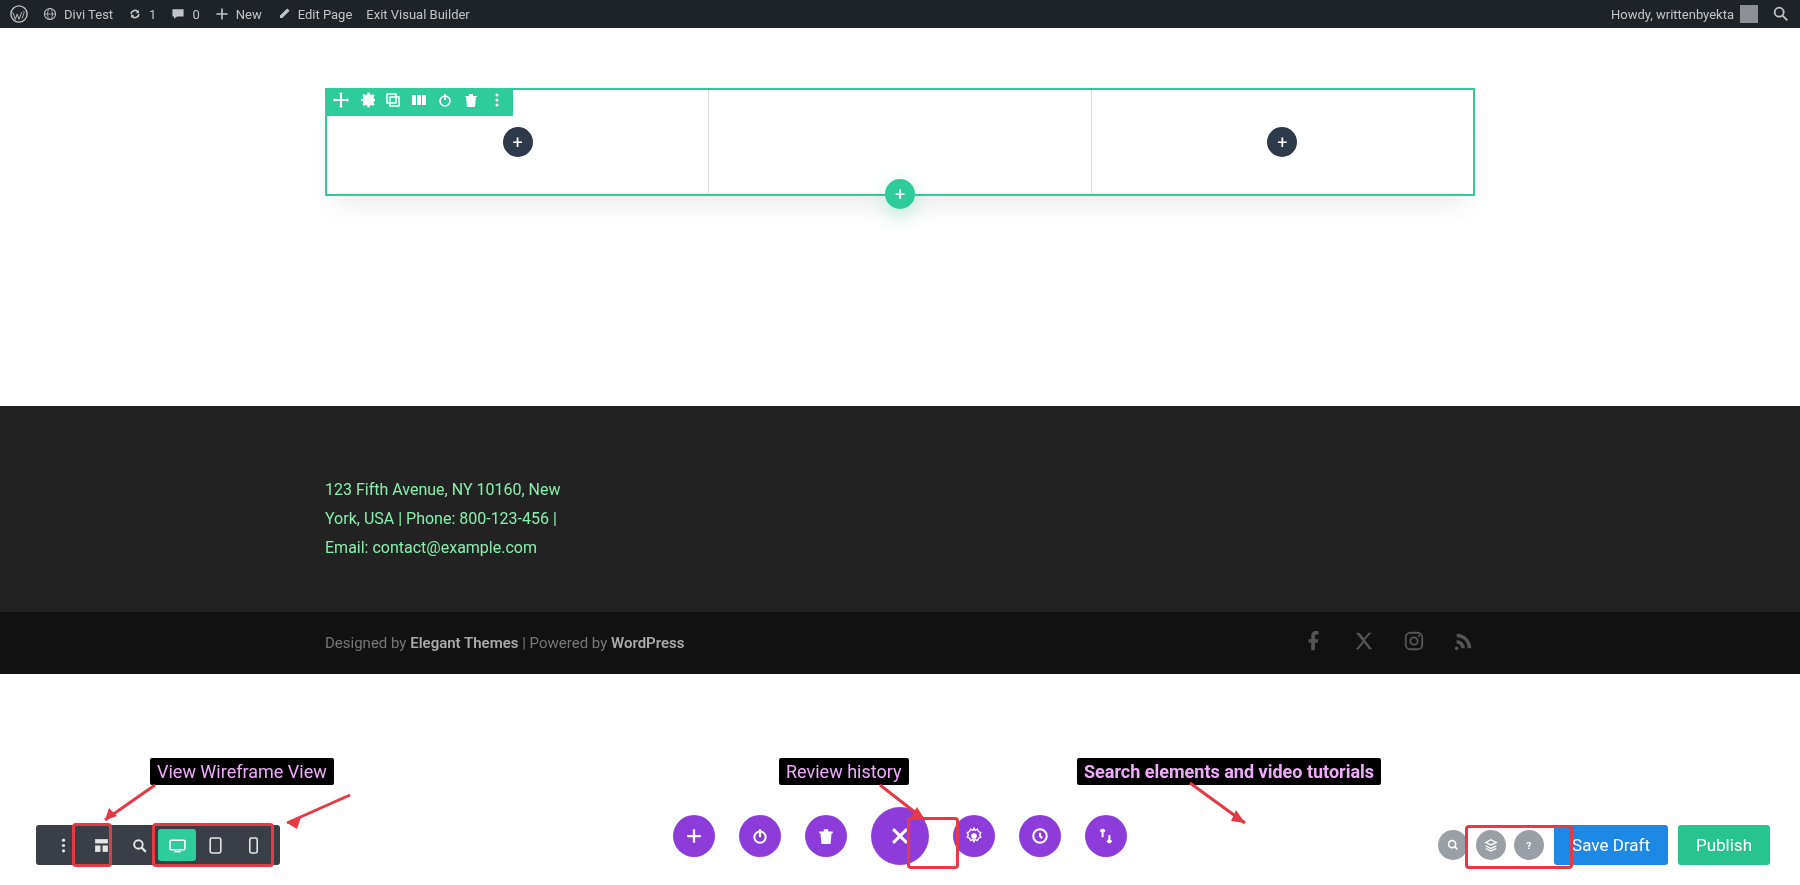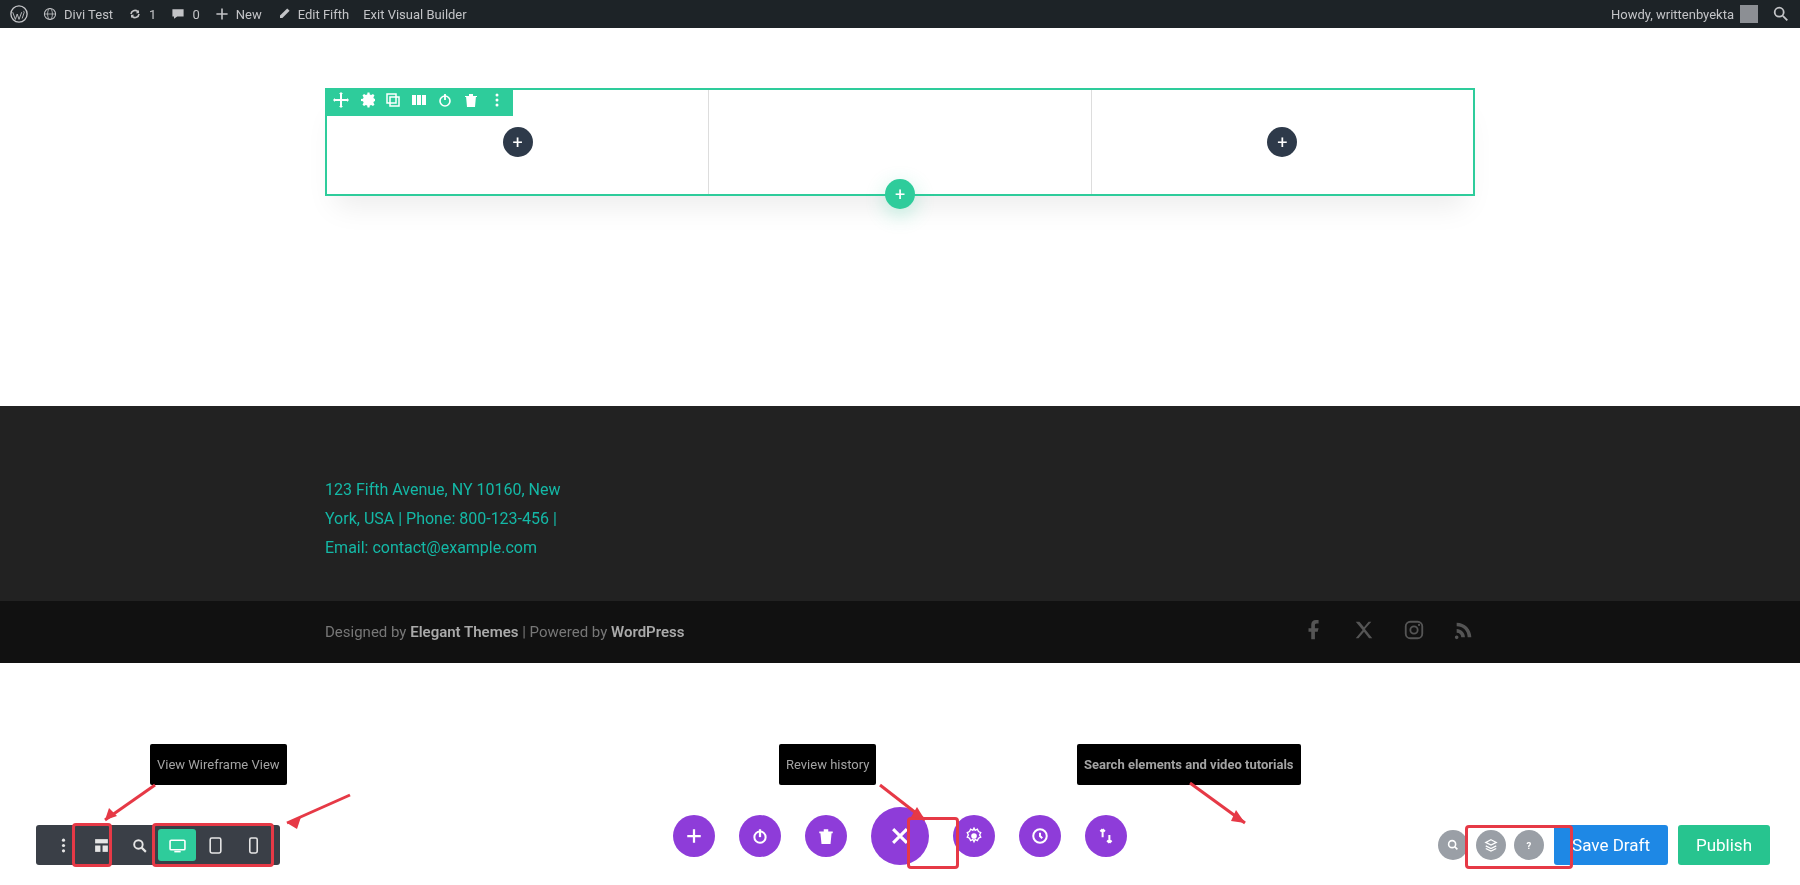--- a/index.html
+++ b/index.html
@@ -18,21 +18,21 @@
 .row-wrapper { width: 1150px; margin: 0 auto; border: 2px solid #2ecc9b; background: #fff; position: relative; }
 .section-toolbar { position: absolute; top: -2px; left: -2px; background: #2ecc9b; display: flex; align-items: center; padding: 4px 8px; gap: 10px; }
 .section-toolbar svg { fill: #fff; width: 16px; height: 16px; }
 .row-inner { display: flex; height: 104px; }
 .col { flex: 1; display: flex; align-items: center; justify-content: center; position: relative; }
 .col-divider { border-right: 1px solid #ddd; }
 .add-module { width: 30px; height: 30px; border-radius: 50%; background: #2e3a4a; color: #fff; display: flex; align-items: center; justify-content: center; font-size: 18px; cursor: pointer; }
 .add-row { position: absolute; left: 50%; bottom: -15px; transform: translateX(-50%); width: 30px; height: 30px; border-radius: 50%; background: #2ecc9b; color: #fff; display: flex; align-items: center; justify-content: center; font-size: 18px; cursor: pointer; box-shadow: 0 6px 20px rgba(46,204,155,0.3); }
 
 
-.page-footer { background: #222; color: #14b8a6; padding: 70px 0 39px; margin-top: 170px; }
+.page-footer { background: #222; color: #86efac; padding: 70px 0 50px; margin-top: 170px; }
 .footer-inner { width: 1150px; margin: 0 auto; font-size: 16px; line-height: 1.8; }
 .footer-bottom { background: #111; padding: 18px 0; }
 .footer-bottom-inner { width: 1150px; margin: 0 auto; display: flex; justify-content: space-between; align-items: center; color: #777; font-size: 15px; }
 .footer-bottom-inner b { color: #aaa; font-weight: 600; }
 .social-icons { display: flex; gap: 28px; }
 .social-icons svg { fill: #555; width: 22px; height: 22px; }
 
 
 .builder-bar { position: absolute; bottom: 0; left: 0; right: 0; height: 110px; background: #fff; }
 .view-controls { position: absolute; left: 36px; bottom: 20px; height: 40px; background: #3a3f47; display: flex; align-items: center; padding: 0 8px; gap: 0; border-radius: 3px; }
@@ -47,21 +47,21 @@
 .round-btn.large svg { width: 22px; height: 22px; }
 
 .right-actions { position: absolute; right: 30px; bottom: 20px; display: flex; align-items: center; gap: 10px; }
 .grey-round { width: 30px; height: 30px; border-radius: 50%; background: #9a9fa6; display: flex; align-items: center; justify-content: center; cursor: pointer; }
 .grey-round svg { fill: #fff; width: 14px; height: 14px; }
 .btn-pill { padding: 10px 18px; border-radius: 3px; color: #fff; font-size: 17px; cursor: pointer; }
 .btn-draft { background: #1e88e5; }
 .btn-publish { background: #27c48f; }
 
 
-.anno-label { position: absolute; background: #000; color: #a3a3a3; font-size: 13px; padding: 13px 7px; border-radius: 2px; white-space: nowrap; }
+.anno-label { position: absolute; background: #000; color: #f0abfc; font-size: 18px; padding: 3px 7px; border-radius: 2px; white-space: nowrap; }
 .red-box { position: absolute; border: 3px solid #e63946; border-radius: 4px; pointer-events: none; }
 .arrow { position: absolute; }
 
 .shadow-under { box-shadow: 0 20px 30px -10px rgba(0,0,0,0.08); }
 </style>
 </head>
 <body>
 
 <div class="admin-bar">
   <div class="admin-left">
@@ -94,21 +94,21 @@
     <div class="item">
       <svg viewBox="0 0 20 20" width="16" height="16">
           <path d="M9 3h2v6h6v2h-6v6H9v-6H3V9h6z"></path>
         </svg>
       <span>New</span>
     </div>
     <div class="item">
       <svg viewBox="0 0 20 20" width="16" height="16">
           <path d="M14 3l3 3-9 9H5v-3z"></path>
         </svg>
-      <span>Edit Fifth</span>
+      <span>Edit Page</span>
     </div>
     <div class="item">
       <span>Exit Visual Builder</span>
     </div>
   </div>
   <div class="admin-right">
     <div class="item">
       <span>Howdy, writtenbyekta</span>
       <span class="avatar-box"></span>
     </div>

